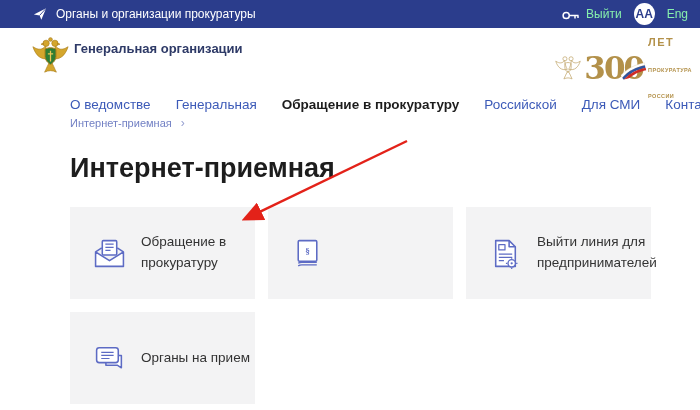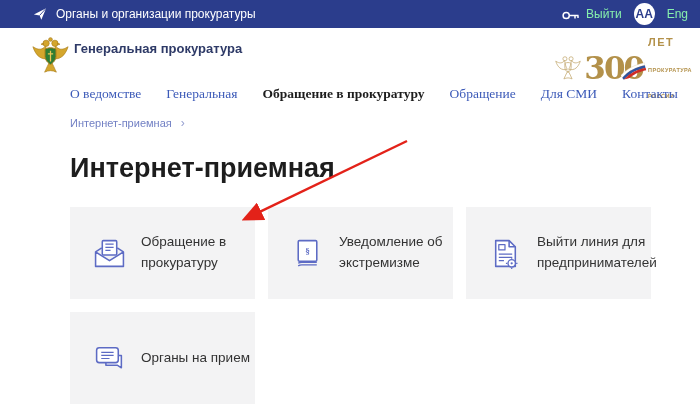--- a/index.html
+++ b/index.html
@@ -35,21 +35,21 @@
     font-family:"DejaVu Serif",serif;font-weight:700;font-size:31px;color:#b3914a;
     letter-spacing:-2px;position:relative;line-height:1;
   }
   .badge-ribbon{position:absolute;right:-3px;bottom:7px;width:26px;height:13px;transform:rotate(-14deg);}
   .badge-right{display:flex;flex-direction:column;margin-left:5px;gap:19px;}
   .badge-let{font-size:11px;font-weight:700;color:#b3914a;letter-spacing:1.5px;}
   .badge-sub{font-size:5.5px;font-weight:700;color:#b3914a;letter-spacing:.4px;line-height:1.3;}
   
   .nav{
     position:absolute;top:86px;left:70px;width:600px;height:26px;
-    display:flex;align-items:flex-start;gap:25px;font-size:13.5px;white-space:nowrap;font-family:Liberation Serif, serif;
+    display:flex;align-items:flex-end;gap:25px;font-size:13.5px;white-space:nowrap;
   }
   .nav-link{color:#3c5ab8;cursor:pointer;}
   .nav-link.active{color:#1d1d1d;font-weight:600;}
   
   .breadcrumb{
     position:absolute;top:117px;left:70px;font-size:11px;color:#7280c4;
     display:flex;align-items:center;gap:9px;cursor:pointer;
   }
   .crumb-chevron{color:#98a2d2;font-size:12px;line-height:1;}
   .page-title{
@@ -103,21 +103,21 @@
       <circle cx="17.5" cy="8.5" r="3.2"></circle>
       <circle cx="26.5" cy="8.5" r="3.2"></circle>
       <path d="M14.8 8.2 L12.3 9.4 L14.9 10.2 Z"></path>
       <path d="M29.2 8.2 L31.7 9.4 L29.1 10.2 Z"></path>
       <circle cx="22" cy="4.6" r="1.9"></circle>
     </g>
     <path d="M22 13 C25.5 13 27.6 14.6 27.6 14.6 L27.6 22 C27.6 27 22 30.2 22 30.2 C22 30.2 16.4 27 16.4 22 L16.4 14.6 C16.4 14.6 18.5 13 22 13 Z" fill="#2f7d33" stroke="#ab7f1d" stroke-width="1"></path>
     <path d="M22 16 V27 M19.3 19.2 H24.7" stroke="#e9c653" stroke-width="1.3" fill="none"></path>
   </svg>
   <div class="org-name">
-    <div>Генеральная прокуратура</div>
+    <div>Генеральная организации</div>
   </div>
 
   <div class="badge">
     <svg class="badge-eagle" viewBox="0 0 44 44">
       <g fill="none" stroke="#b3914a" stroke-width="1.1">
         <path d="M21 24 C12 26 7 21 4 12 C10 16 14 15 17 11 C18 17 19 21 21 24 Z"></path>
         <path d="M23 24 C32 26 37 21 40 12 C34 16 30 15 27 11 C26 17 25 21 23 24 Z"></path>
         <path d="M22 26 C19 31 18 34 16 38 C20 36 24 36 28 38 C26 34 25 31 22 26 Z"></path>
         <circle cx="17.5" cy="8.5" r="3"></circle>
         <circle cx="26.5" cy="8.5" r="3"></circle>
@@ -137,21 +137,21 @@
       <span class="badge-sub">ПРОКУРАТУРА</span>
       <span class="badge-sub">РОССИИ</span>
     </div>
   </div>
 </div>
 
 <div class="nav">
   <span class="nav-link">О ведомстве</span>
   <span class="nav-link">Генеральная</span>
   <span class="nav-link active">Обращение в прокуратуру</span>
-  <span class="nav-link">Обращение</span>
+  <span class="nav-link">Российской</span>
   <span class="nav-link">Для СМИ</span>
   <span class="nav-link">Контакты</span>
 
 </div>
 
 <div class="breadcrumb">
   <span>Интернет-приемная</span>
   <span class="crumb-chevron">›</span>
 </div>
 
@@ -173,21 +173,20 @@
 
   <div class="card">
     <svg class="card-icon" viewBox="0 0 32 30">
       <g fill="none" stroke="#5d6bc4" stroke-width="1.5" stroke-linejoin="round">
         <rect x="7" y="2.5" width="18" height="20" rx="1.2" fill="#ffffff"></rect>
         <path d="M7 24.5 C8 23.8 9 23.5 10.5 23.5 H25" stroke-width="1.3"></path>
         <path d="M7 27 C8 26.3 9 26 10.5 26 H25" stroke-width="1.3"></path>
       </g>
       <text x="16" y="15.5" text-anchor="middle" font-size="9" fill="#5d6bc4" font-family="Liberation Serif, serif" font-weight="bold">§</text>
     </svg>
-    <span class="card-label">Уведомление об экстремизме</span>
   </div>
 
   <div class="card">
     <svg class="card-icon" viewBox="0 0 32 30">
       <g fill="none" stroke="#5d6bc4" stroke-width="1.5" stroke-linejoin="round">
         <path d="M6.5 2.5 H19.5 L25.5 8.5 V27.5 H6.5 Z" fill="#ffffff"></path>
         <path d="M19.5 2.5 V8.5 H25.5"></path>
         <rect x="9.5" y="6.5" width="6" height="5" stroke-width="1.2"></rect>
         <path d="M9.5 15.5 H22.5 M9.5 18.8 H22.5 M9.5 22 H14.5" stroke-width="1.2"></path>
       </g>

